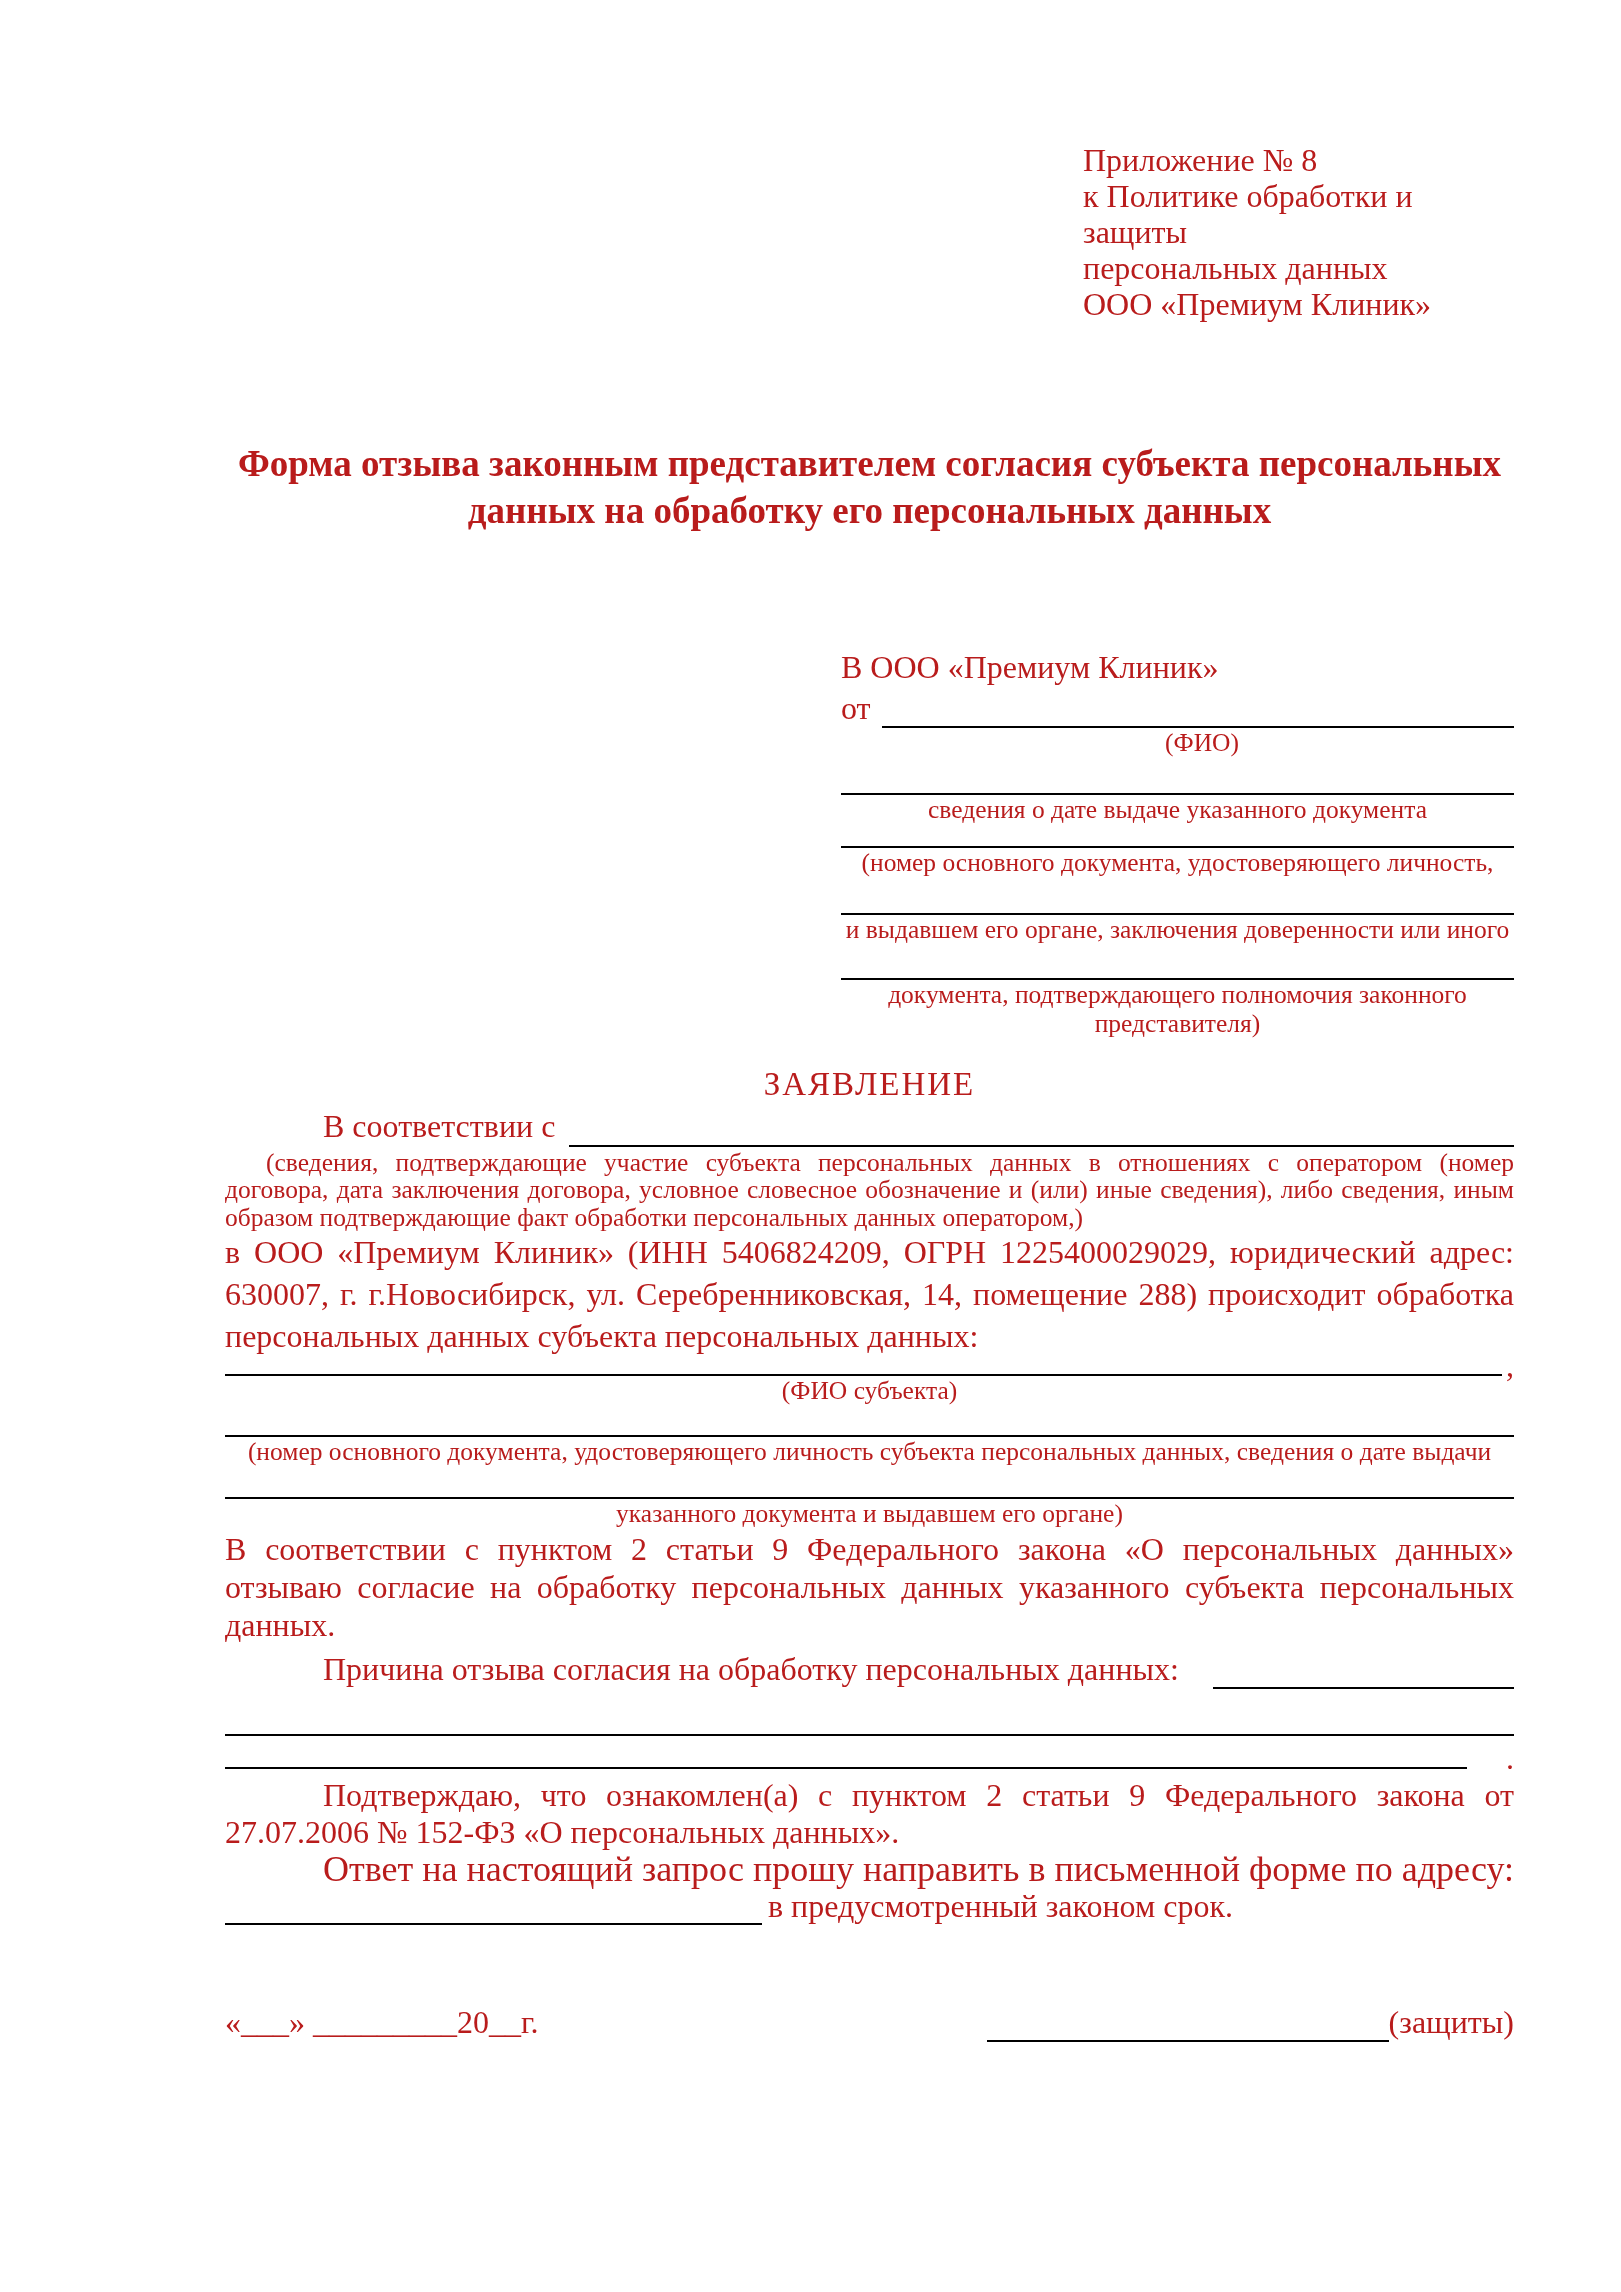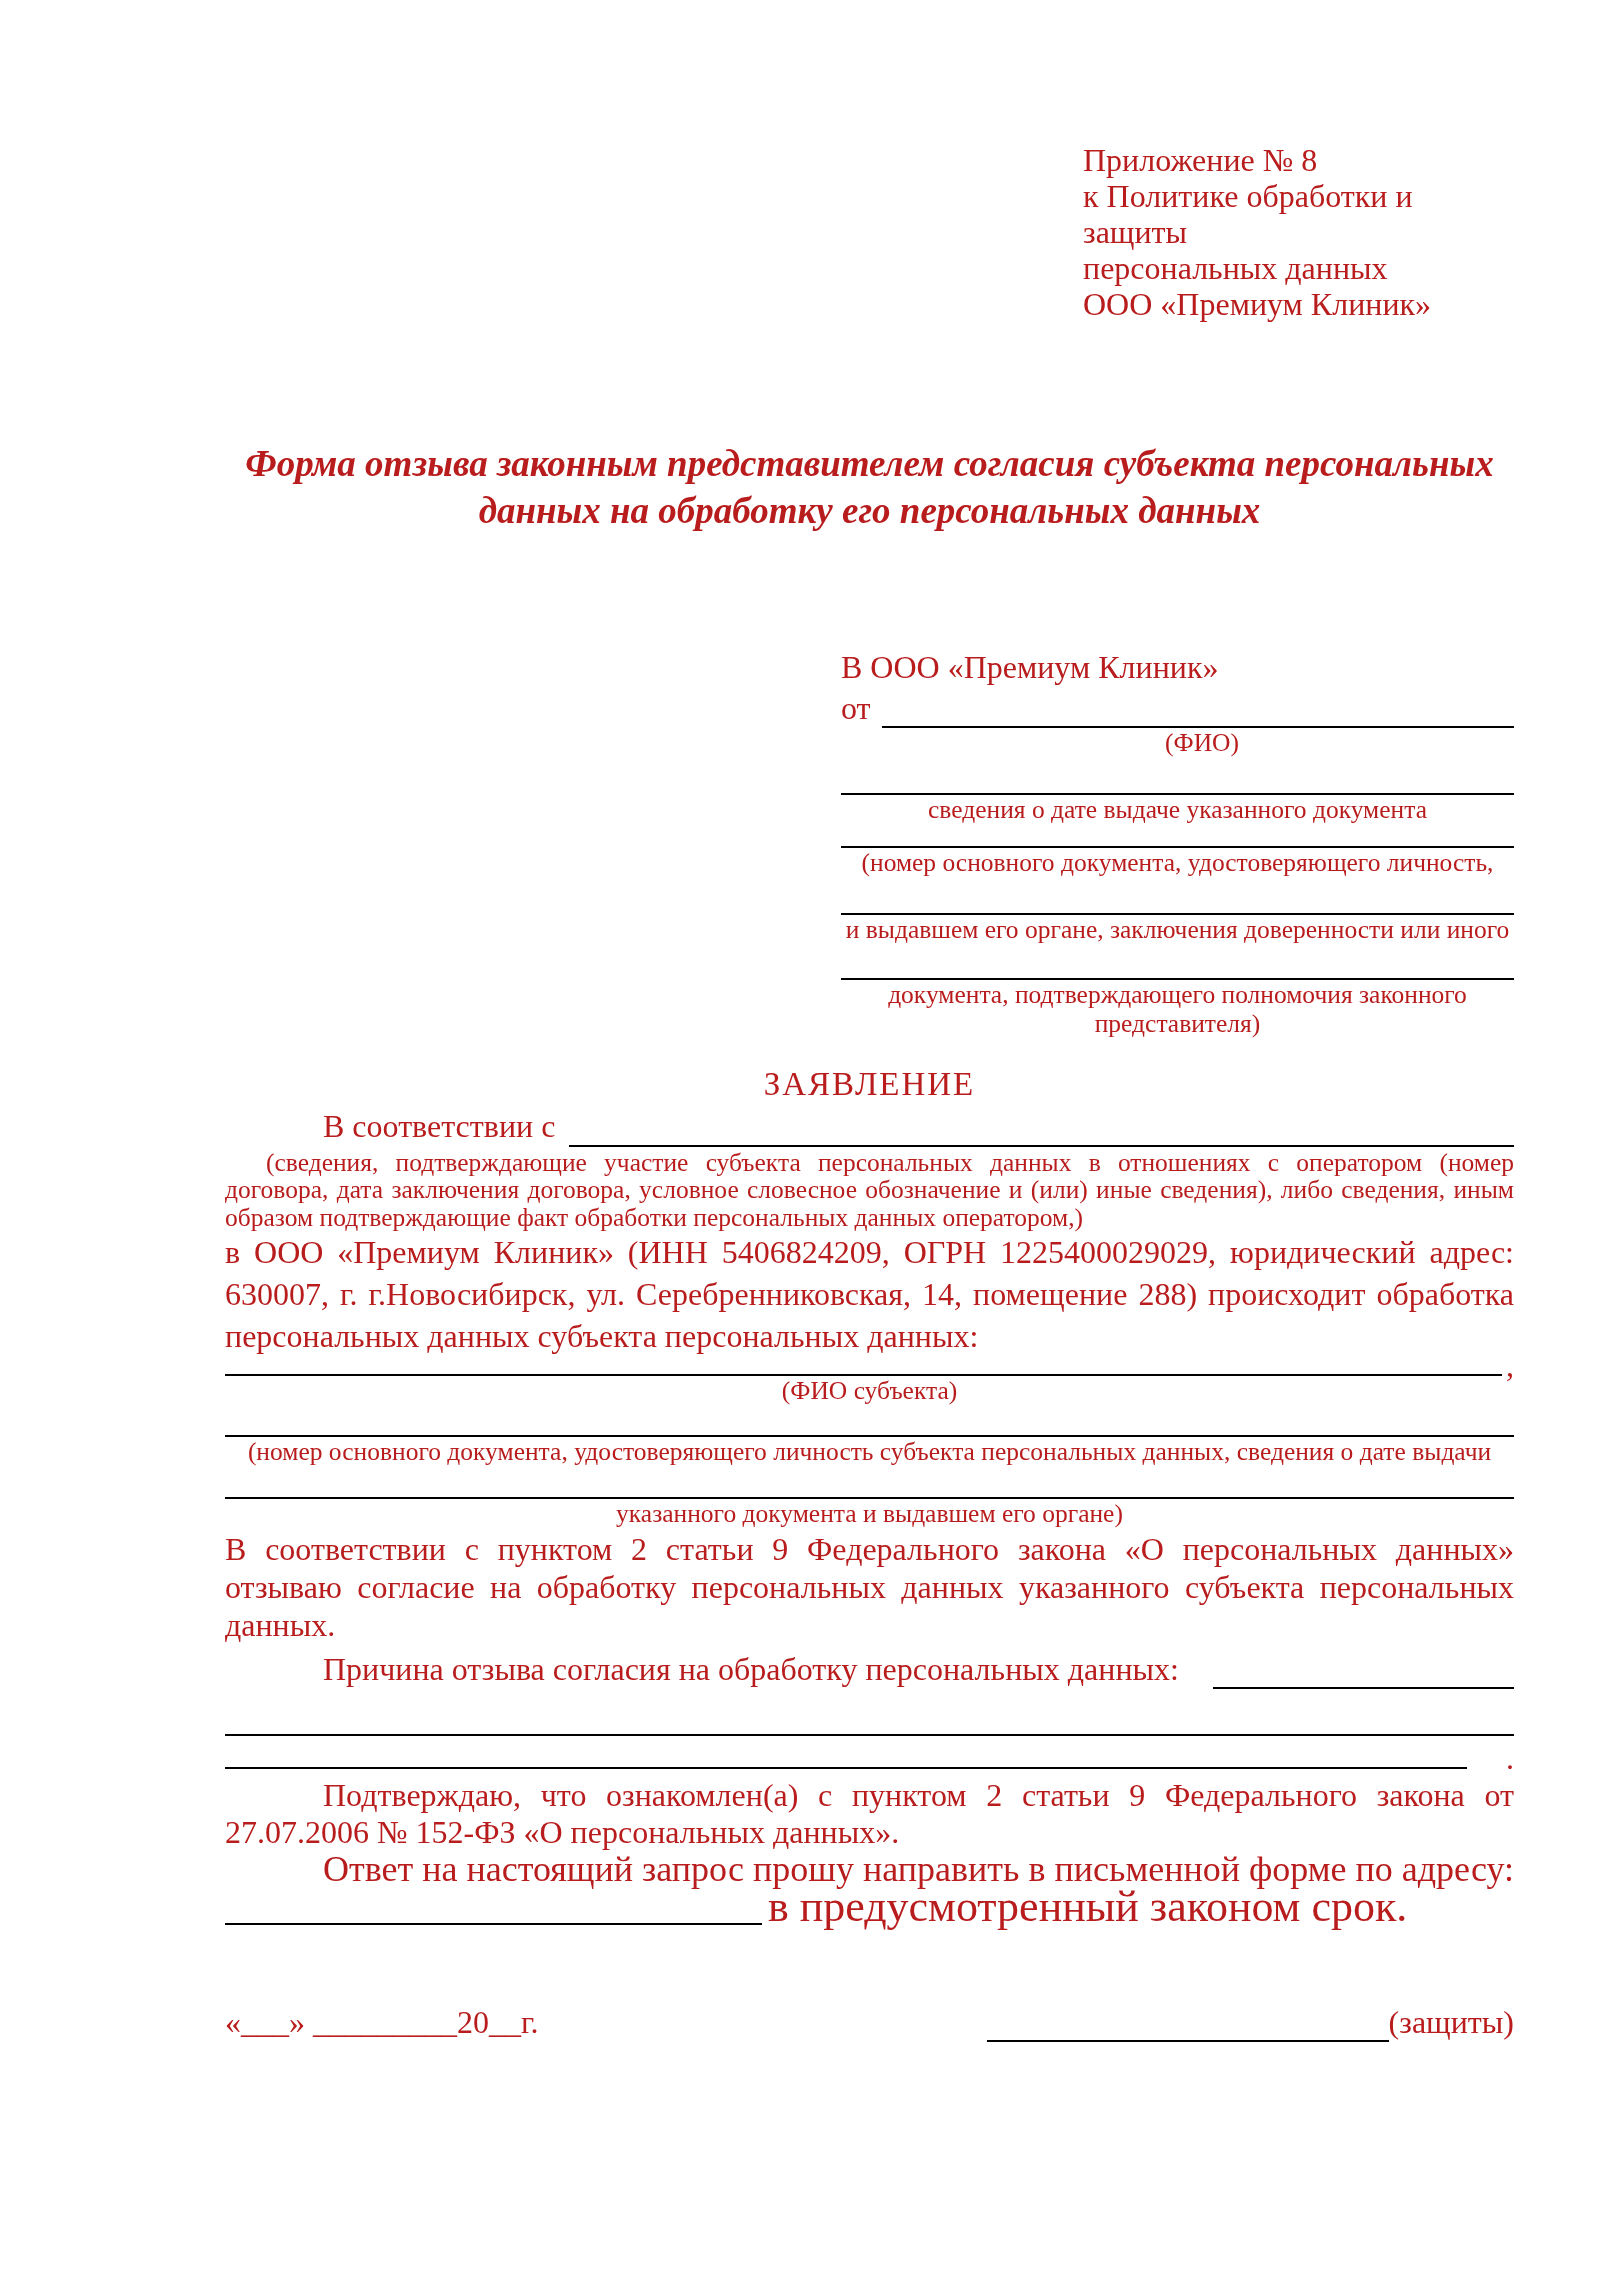--- a/index.html
+++ b/index.html
@@ -16,21 +16,20 @@
   
   .appendix { margin-left:858px; font-size:32px; line-height:36px; }
 
   
   .doc-title {
     margin-top:118px;
     text-align:center;
     font-weight:bold;
     font-size:37px;
     line-height:47px;
-    font-style:italic;
   }
 
   
   .addressee { margin-left:616px; margin-top:114px; font-size:32px; line-height:39px; }
   .from-row { display:flex; align-items:flex-end; height:41px; }
   .from-row .lbl { margin-right:11.8px; }
 
   .blank { border-bottom:2.9px solid #000; }
   .fillblank { flex:1 1 auto; }
 
@@ -63,21 +62,21 @@
   .rule3 { margin-top:31px; }
 
   .reason-row { display:flex; align-items:flex-end; margin-top:5.9px; padding-left:98px;
                 font-size:32px; line-height:39px; height:39px;gap:24px; }
   .reason-row .lbl { margin-right:9.8px; white-space:nowrap; }
 
   .free-rule1 { margin-top:45px; }
   .free-rule2 { margin-top:13.7px; }
 
   .reply-line { font-size:36px; line-height:37px; text-align:justify; text-align-last:justify; text-indent:98px; }
-  .reply-row { display:flex; font-size:44px; line-height:37px; height:37px; }
+  .reply-row { display:flex; font-size:32px; line-height:37px; height:37px; }
   .reply-row .blank { width:537px; }
   .reply-row .tail { margin-left:5.9px; }
 
   .footer-row { display:flex; justify-content:space-between; align-items:flex-end;
                 margin-top:78px; font-size:32px; line-height:39px; }
   .sig-group { display:flex; align-items:flex-end; }
   .sig-group .blank { width:402px; }
 </style>
 </head>
 <body>

